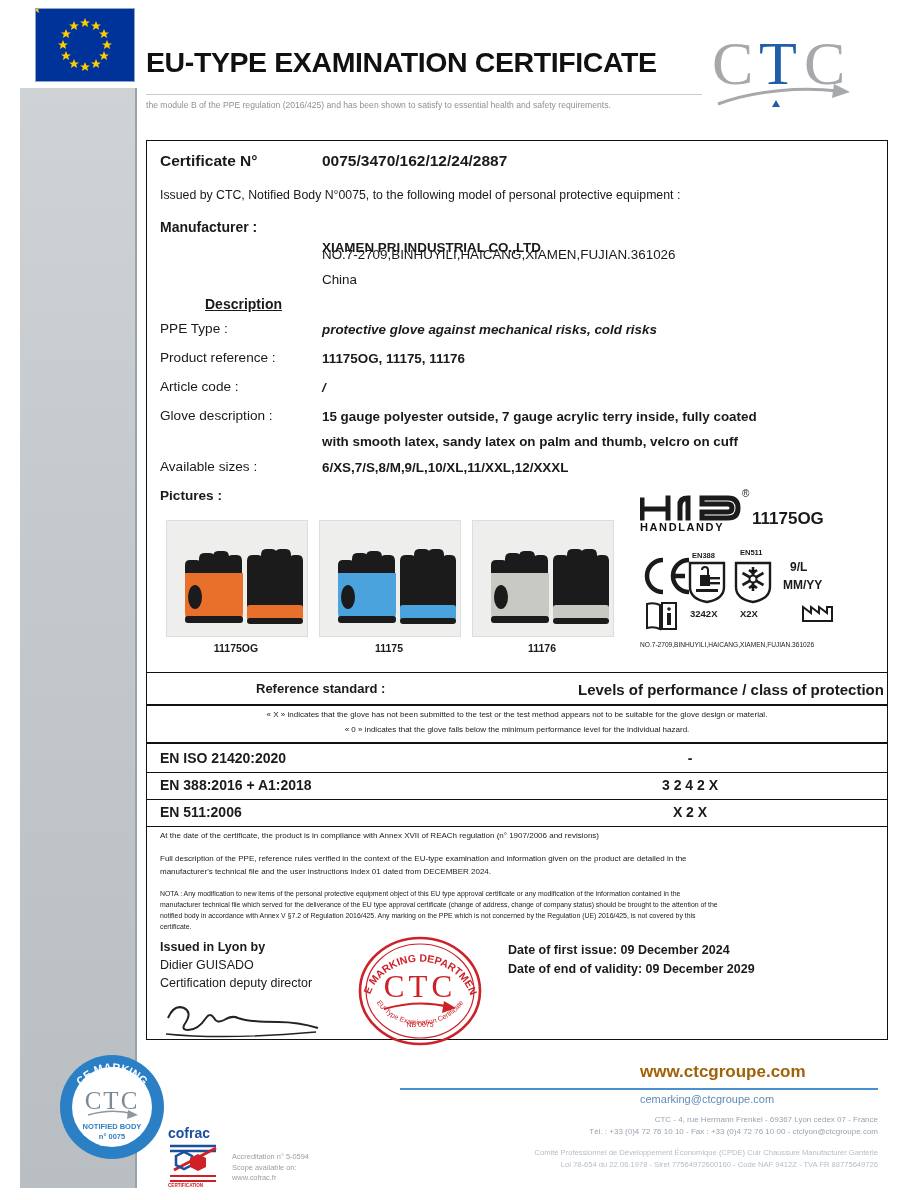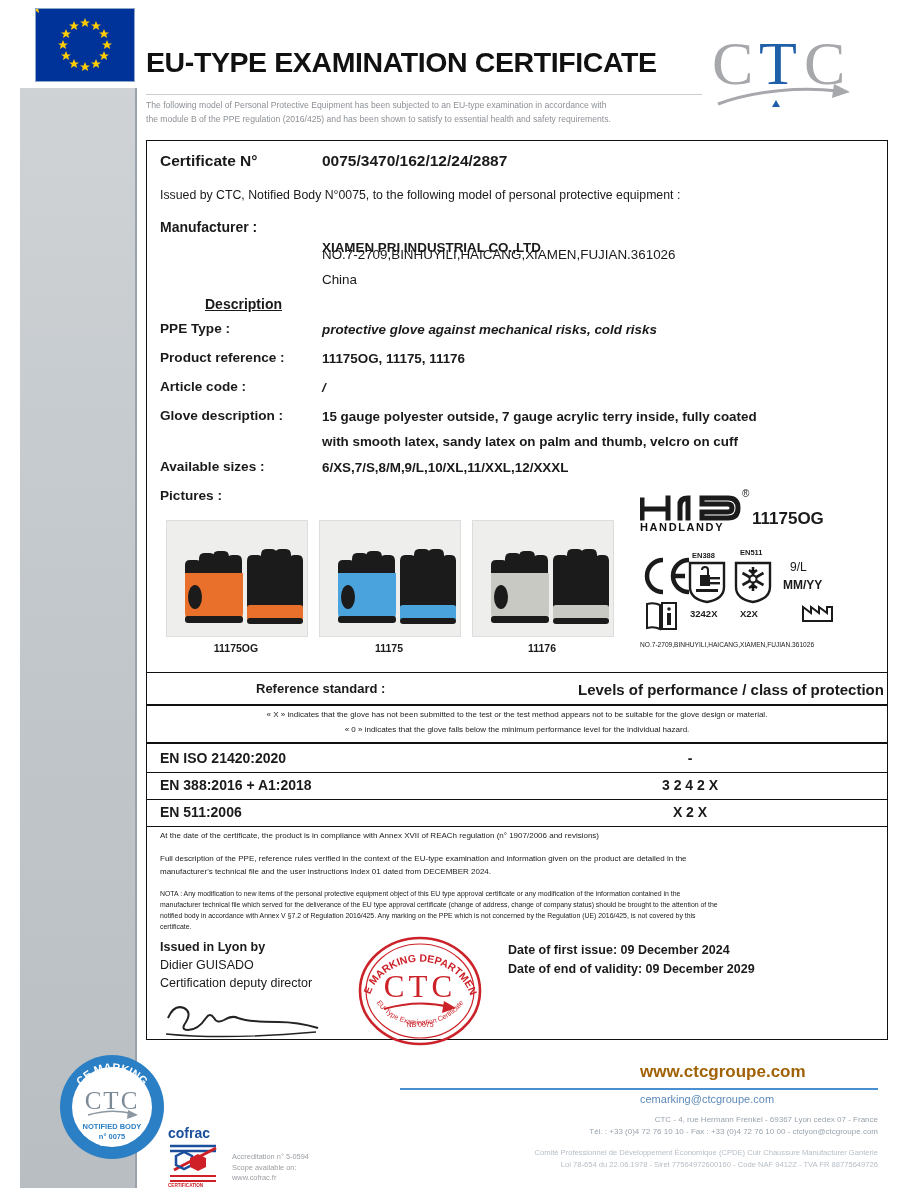--- a/index.html
+++ b/index.html
@@ -70,42 +70,42 @@
   .cert-val{position:absolute;left:322px;top:152px;font-size:15.5px;font-weight:bold;}
   .issued-by{position:absolute;left:160px;top:188px;font-size:12.3px;}
 
   .man-lbl{position:absolute;left:160px;top:219px;font-size:14px;font-weight:bold;}
   .man-1{position:absolute;left:322px;top:220px;font-size:13.4px;font-weight:bold;margin-top:20px;}
   .man-2{position:absolute;left:322px;top:247px;font-size:13.4px;}
   .man-3{position:absolute;left:322px;top:272px;font-size:13.4px;}
 
   .desc-hd{position:absolute;left:160px;top:296px;font-size:14px;font-weight:bold;
     text-decoration:underline;padding-left:45px;}
-  .d-lbl{position:absolute;left:160px;font-size:13.6px;font-weight:bold;}
+  .d-lbl{position:absolute;left:160px;font-size:13.6px;font-weight:normal;}
   .d-val{position:absolute;left:322px;font-size:13.4px;font-weight:bold;}
   .d-val.italic{font-style:italic;}
 
   .pics-lbl{position:absolute;left:160px;top:488px;font-size:13.6px;font-weight:bold;}
 
   
   .photo{position:absolute;top:520px;width:140px;height:115px;background:#efefee;
     border:1px solid #ddd;overflow:hidden;}
   .p1{left:166px;} .p2{left:319px;} .p3{left:472px;}
   .cap{position:absolute;top:642px;font-size:10.5px;font-weight:bold;width:140px;text-align:center;}
   .c1c{left:166px;} .c2c{left:319px;} .c3c{left:472px;}
   .brandsub{position:absolute;left:640px;top:521px;font-size:11px;font-weight:bold;
     letter-spacing:1.6px;color:#111;}
   .model{position:absolute;left:752px;top:509px;font-size:17px;font-weight:bold;}
   .reg{position:absolute;left:742px;top:488px;font-size:10px;}
 
   .ce{position:absolute;left:645px;top:558px;font-size:30px;font-weight:bold;
     font-family:"Liberation Serif",serif;letter-spacing:1px;}
   .pictolbl{position:absolute;font-size:7.5px;font-weight:bold;}
   .pictoval{position:absolute;font-size:9.5px;font-weight:bold;}
-  .size-txt{position:absolute;left:790px;top:560px;font-size:12px;font-weight:normal;}
+  .size-txt{position:absolute;left:790px;top:560px;font-size:12px;font-weight:bold;}
   .size-txt2{position:absolute;left:783px;top:578px;font-size:12px;font-weight:bold;}
   .addr-small{position:absolute;left:640px;top:641px;font-size:6.6px;white-space:nowrap;}
 
   
   .th-left{position:absolute;left:256px;top:681px;font-size:13px;font-weight:bold;}
   .th-right{position:absolute;left:538px;top:681px;font-size:15px;font-weight:bold;padding-left:40px;}
   .note1{position:absolute;left:160px;top:710px;width:714px;text-align:center;font-size:8px;}
   .note2{position:absolute;left:160px;top:725px;width:714px;text-align:center;font-size:8px;}
   .std{position:absolute;left:160px;font-size:14px;font-weight:bold;}
   .lvl{position:absolute;width:260px;text-align:center;font-size:14px;font-weight:bold;left:560px;}
@@ -161,21 +161,20 @@
         <use href="#st" x="27" y="36"></use>
         <use href="#st" x="30" y="25"></use>
         <use href="#st" x="38" y="17"></use>
       </g>
     </svg>
   </div>
 
   <div class="title">EU-TYPE EXAMINATION CERTIFICATE</div>
   <div class="title-rule"></div>
   <div class="subtitle">
-    <div>The following model of Personal Protective Equipment has been subjected to an EU-type examination in accordance with</div>
     <div>the module B of the PPE regulation (2016/425) and has been shown to satisfy to essential health and safety requirements.</div>
   </div>
 
   <div class="ctc-logo">
     <span class="c1">C</span>
     <span class="t">T</span>
     <span class="c2">C</span>
     <svg class="arrow" viewBox="0 0 136 22">
       <path d="M2,20 C40,6 86,3 122,7" stroke="#a6a8ab" stroke-width="3" fill="none"></path>
       <polygon points="118,0 134,8 116,14" fill="#a6a8ab"></polygon>

